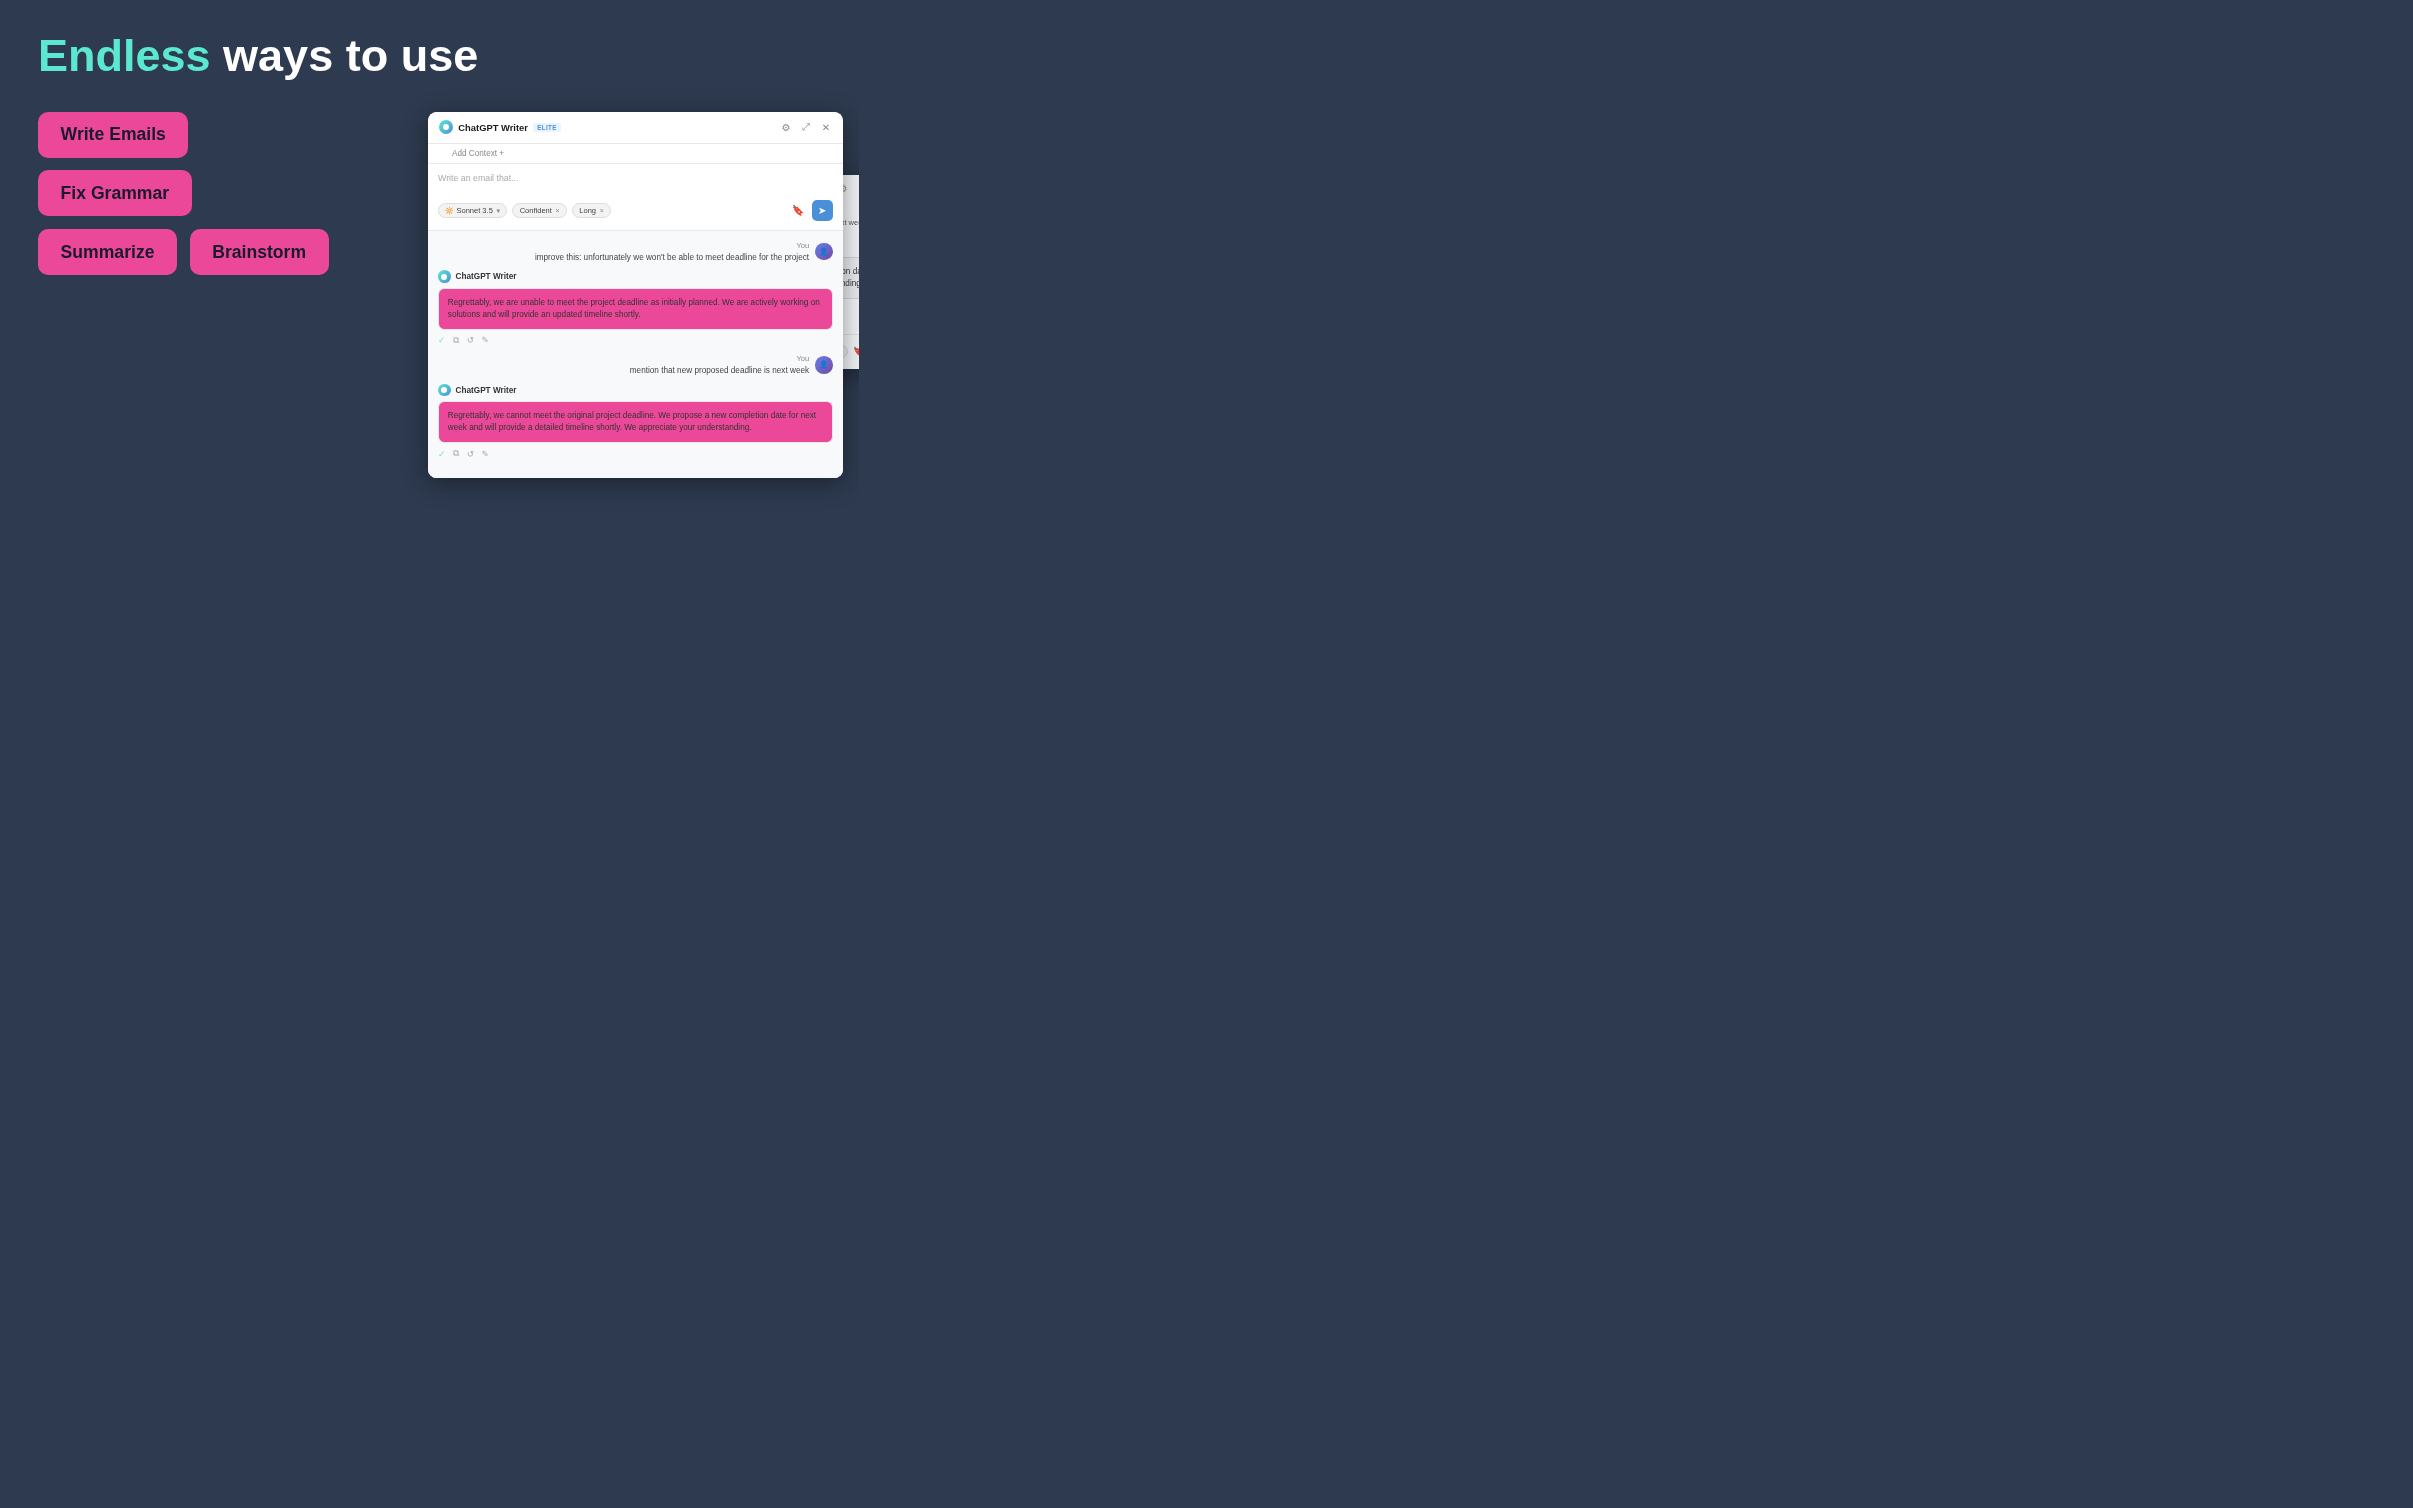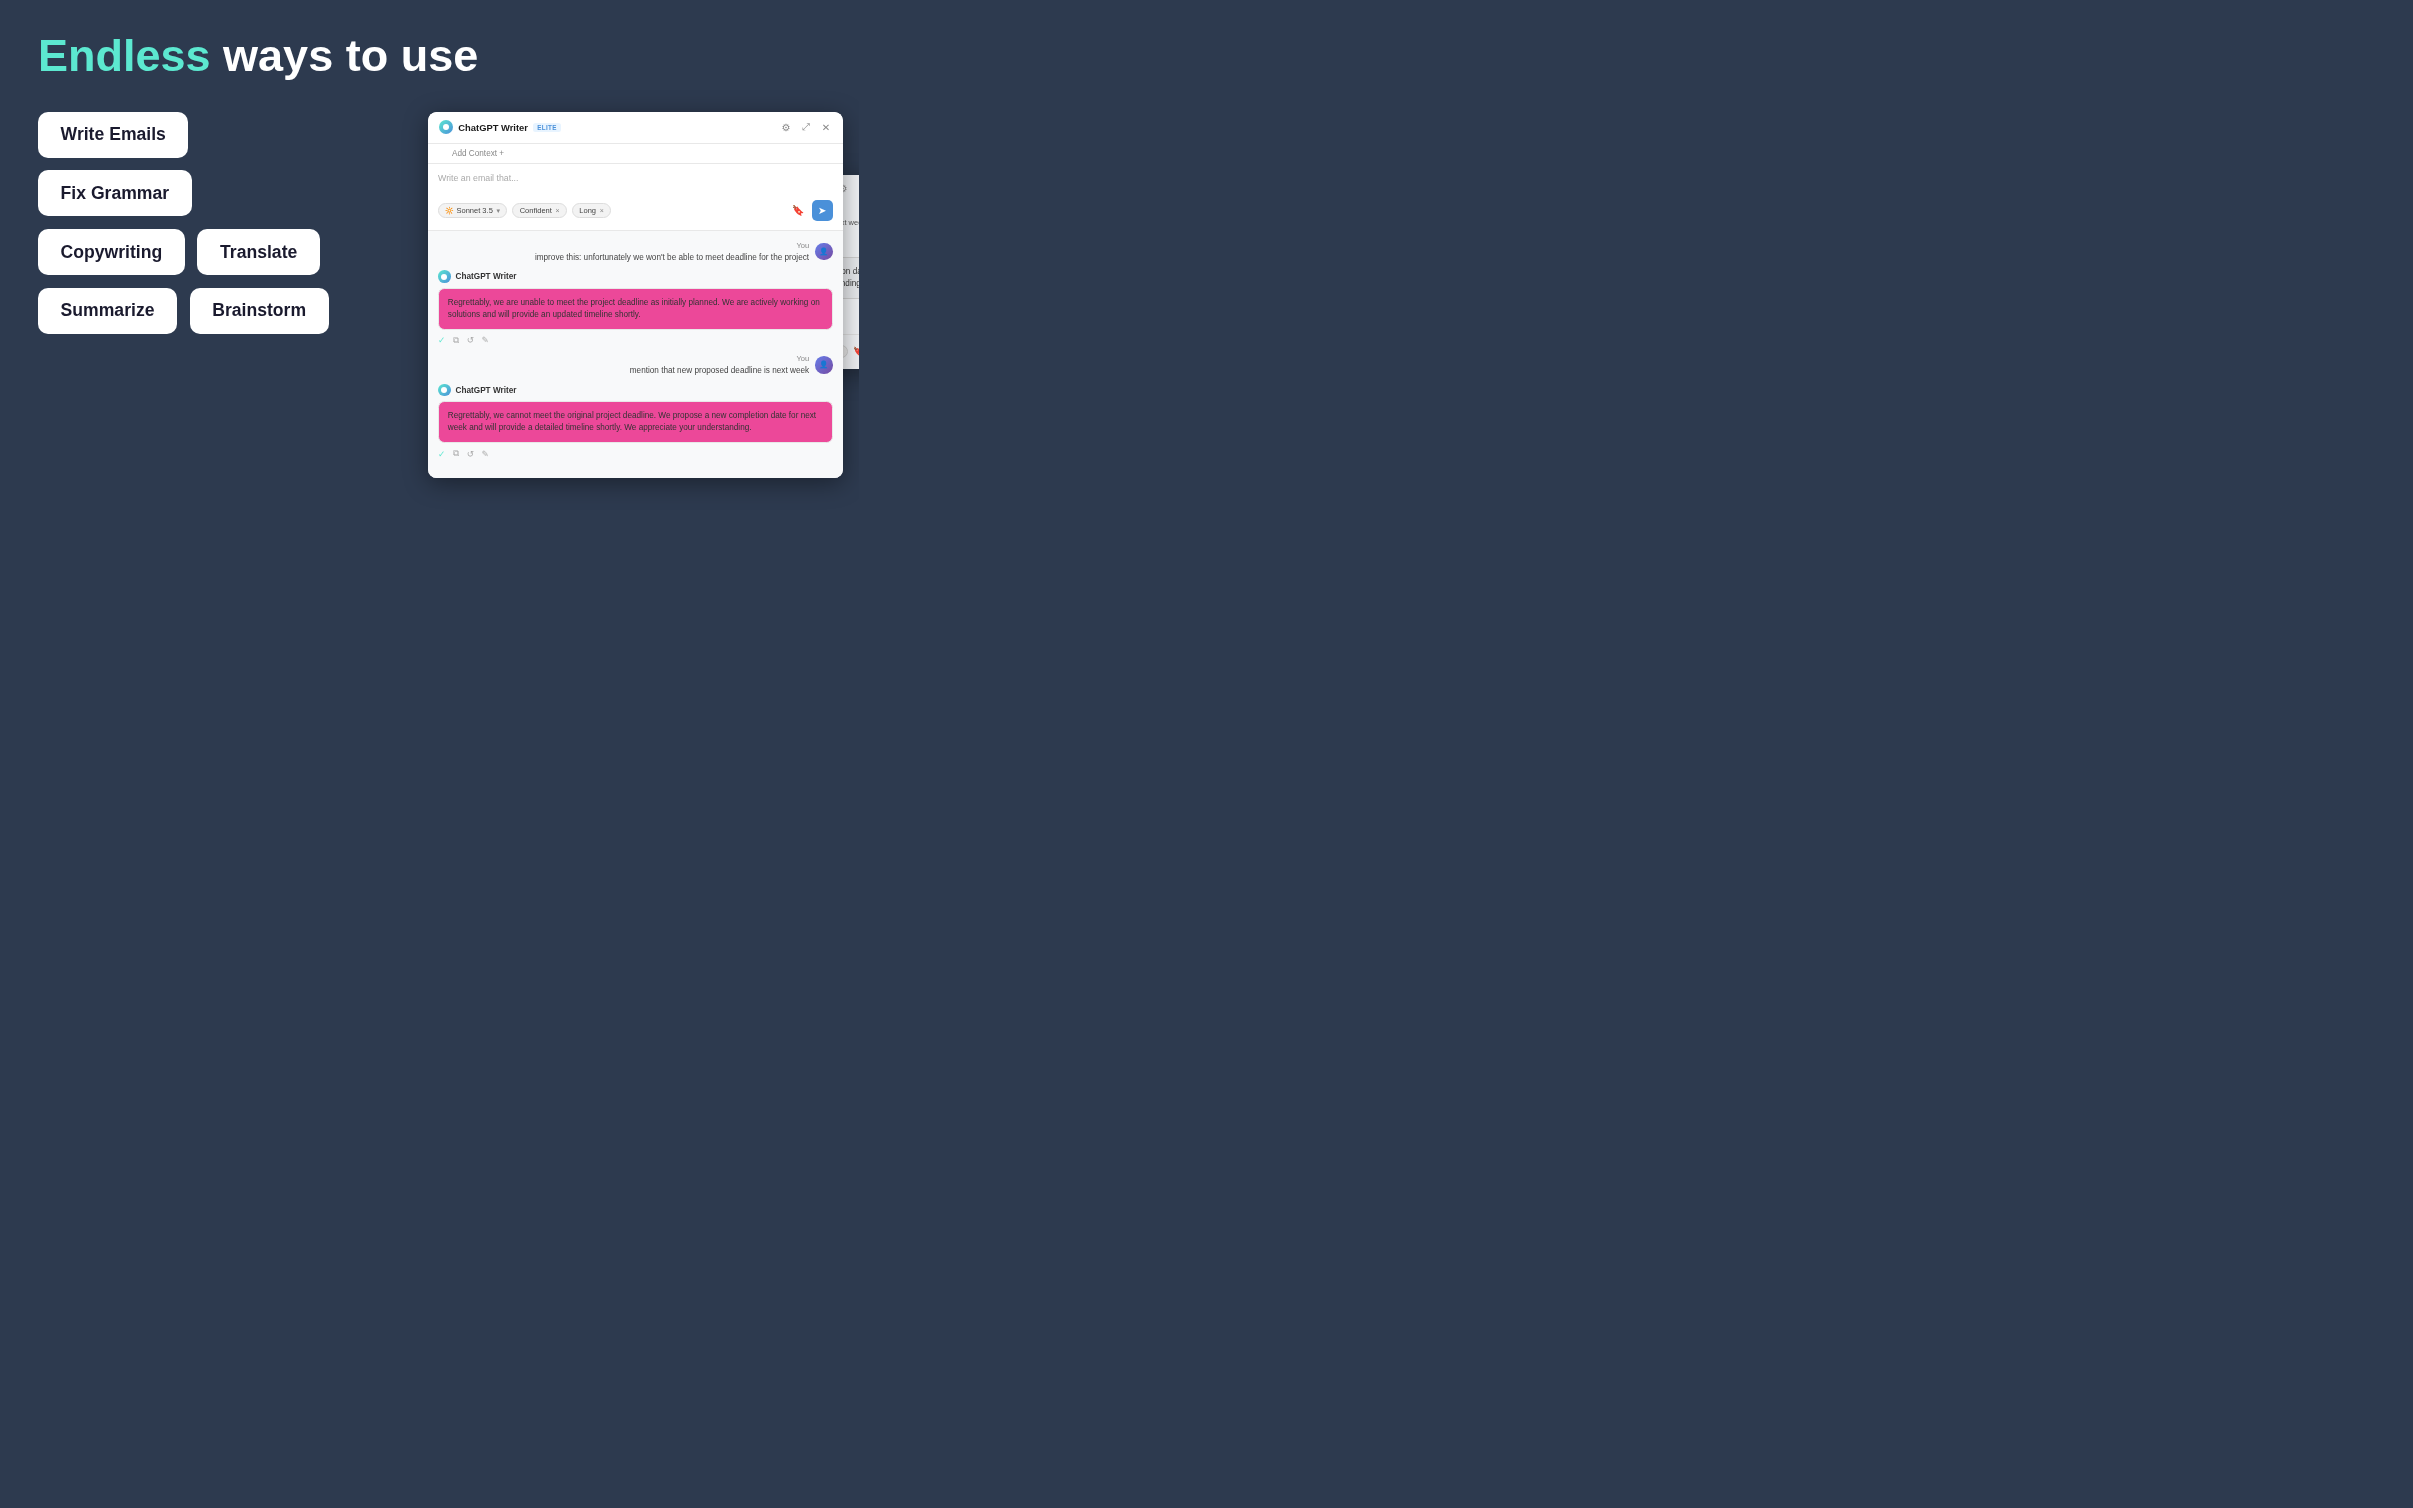--- a/index.html
+++ b/index.html
@@ -37,21 +37,21 @@
       min-width: 352px;
     }
 
     .button-row {
       display: flex;
       gap: 12.6px;
       margin-bottom: 12.6px;
     }
 
     .use-btn {
-      background: #ffffff;
+      background: #ec4899;
       border: none;
       border-radius: 10px;
       padding: 12.6px 22.6px;
       font-size: 17.6px;
       font-weight: 600;
       color: #1a1a2e;
       cursor: pointer;
       white-space: nowrap;
     }
 
@@ -398,24 +398,20 @@
 </h1>
 
 <div class="main-layout">
 
   <div class="buttons-section">
     <div class="button-row">
       <button class="use-btn">Write Emails</button>
     </div>
     <div class="button-row">
       <button class="use-btn">Fix Grammar</button>
-    </div>
-    <div class="button-row">
-      <button class="use-btn">Copywriting</button>
-      <button class="use-btn">Translate</button>
     </div>
     <div class="button-row">
       <button class="use-btn">Summarize</button>
       <button class="use-btn">Brainstorm</button>
     </div>
   </div>
 
   <div class="chat-windows">
 
     <div class="chat-window-back">

